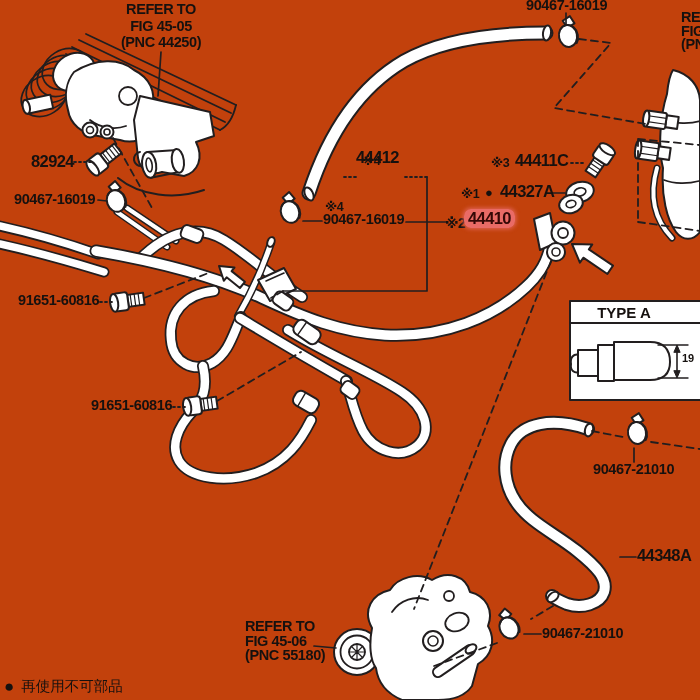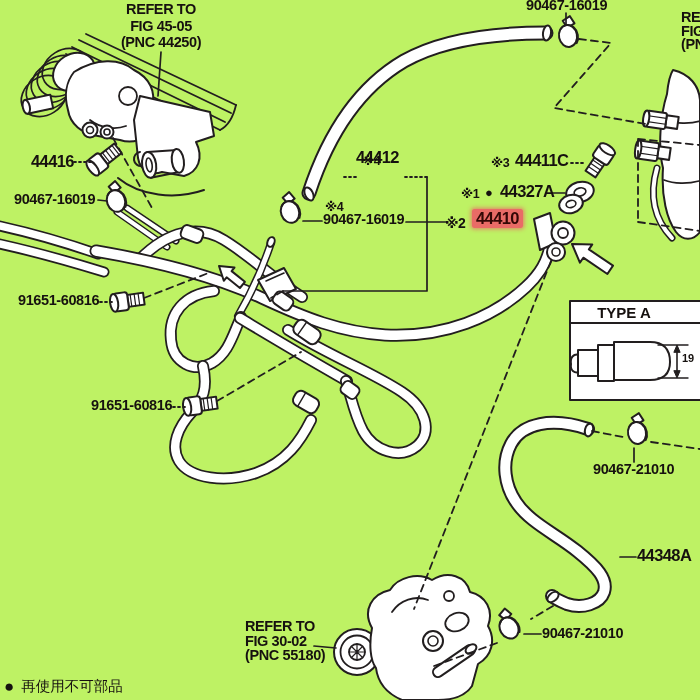--- a/index.html
+++ b/index.html
@@ -1,27 +1,27 @@
 <!DOCTYPE html>
 <html><head>
 <meta charset="utf-8">
 <style>
   html,body{margin:0;padding:0;background:#fff;}
-  #stage{position:relative;width:700px;height:700px;background:#bef264;overflow:hidden;
+  #stage{position:relative;width:700px;height:700px;background:#c2410c;overflow:hidden;
          font-family:"Liberation Sans","DejaVu Sans",sans-serif;color:#1a1516;}
   svg{position:absolute;left:0;top:0;}
   .plabel{position:absolute;font-weight:bold;font-size:14.5px;letter-spacing:-0.4px;
           white-space:nowrap;color:#16110f;}
   .big{font-size:16.5px;letter-spacing:-0.6px;}
   .pref{position:absolute;font-weight:bold;font-size:12.5px;letter-spacing:-0.5px;color:#16110f;white-space:nowrap;}
   .refblock{position:absolute;font-weight:bold;font-size:14.5px;line-height:16.5px;
             letter-spacing:-0.4px;color:#16110f;white-space:nowrap;}
   .center{text-align:center;}
-  .hl{background:#e96b66;color:#330705;border-radius:2px;padding:0px 4px 1px 4px;
-      box-shadow:0 0 4px 1px rgba(233,107,102,.85);margin-left:8px;}
+  .hl{background:#e96b66;color:#330705;border-radius:7px;padding:0px 4px 1px 4px;
+      box-shadow:0 0 4px 1px rgba(233,107,102,.85);}
   .bullet{position:absolute;font-size:13px;font-weight:bold;color:#16110f;}
   .legend{position:absolute;left:4px;top:677px;display:flex;align-items:center;gap:7px;}
   .legend .b{font-size:17px;line-height:17px;color:#16110f;}
   .legend .t{font-weight:normal;font-size:14.5px;color:#16110f;}
   .dim{position:absolute;font-weight:bold;font-size:11px;color:#16110f;}
 </style>
 </head>
 <body>
 
 <div id="stage">
@@ -298,21 +298,21 @@
 </div>
 
 <div class="plabel" style="left:526px;top:-3px">90467-16019</div>
 
 <div class="refblock" style="left:681px;top:11px;line-height:13.5px">
   <div>REF</div>
   <div>FIG</div>
   <div>(PN</div>
 </div>
 
-<div class="plabel big" style="left:31px;top:152px">44416</div>
+<div class="plabel big" style="left:31px;top:152px">82924</div>
 
 <div class="plabel" style="left:14px;top:191px">90467-16019</div>
 
 <div class="pref" style="left:362px;top:153px">※4</div>
 <div class="plabel big" style="left:356px;top:148px">44412</div>
 
 <div class="pref" style="left:325px;top:199px">※4</div>
 <div class="plabel" style="left:323px;top:211px">90467-16019</div>
 
 <div class="pref" style="left:445px;top:215px;font-size:14px">※2</div>
@@ -335,21 +335,21 @@
 <div class="dim" style="left:682px;top:352px">19</div>
 
 <div class="plabel" style="left:593px;top:461px">90467-21010</div>
 
 <div class="plabel big" style="left:637px;top:546px">44348A</div>
 
 <div class="plabel" style="left:542px;top:625px">90467-21010</div>
 
 <div class="refblock" style="left:245px;top:619px;line-height:14.5px">
   <div>REFER TO</div>
-  <div>FIG 30-02</div>
+  <div>FIG 45-06</div>
   <div>(PNC 55180)</div>
 </div>
 
 <div class="legend">
   <span class="b">●</span>
   <span class="t">再使用不可部品</span>
 </div>
 
 </div>
 

